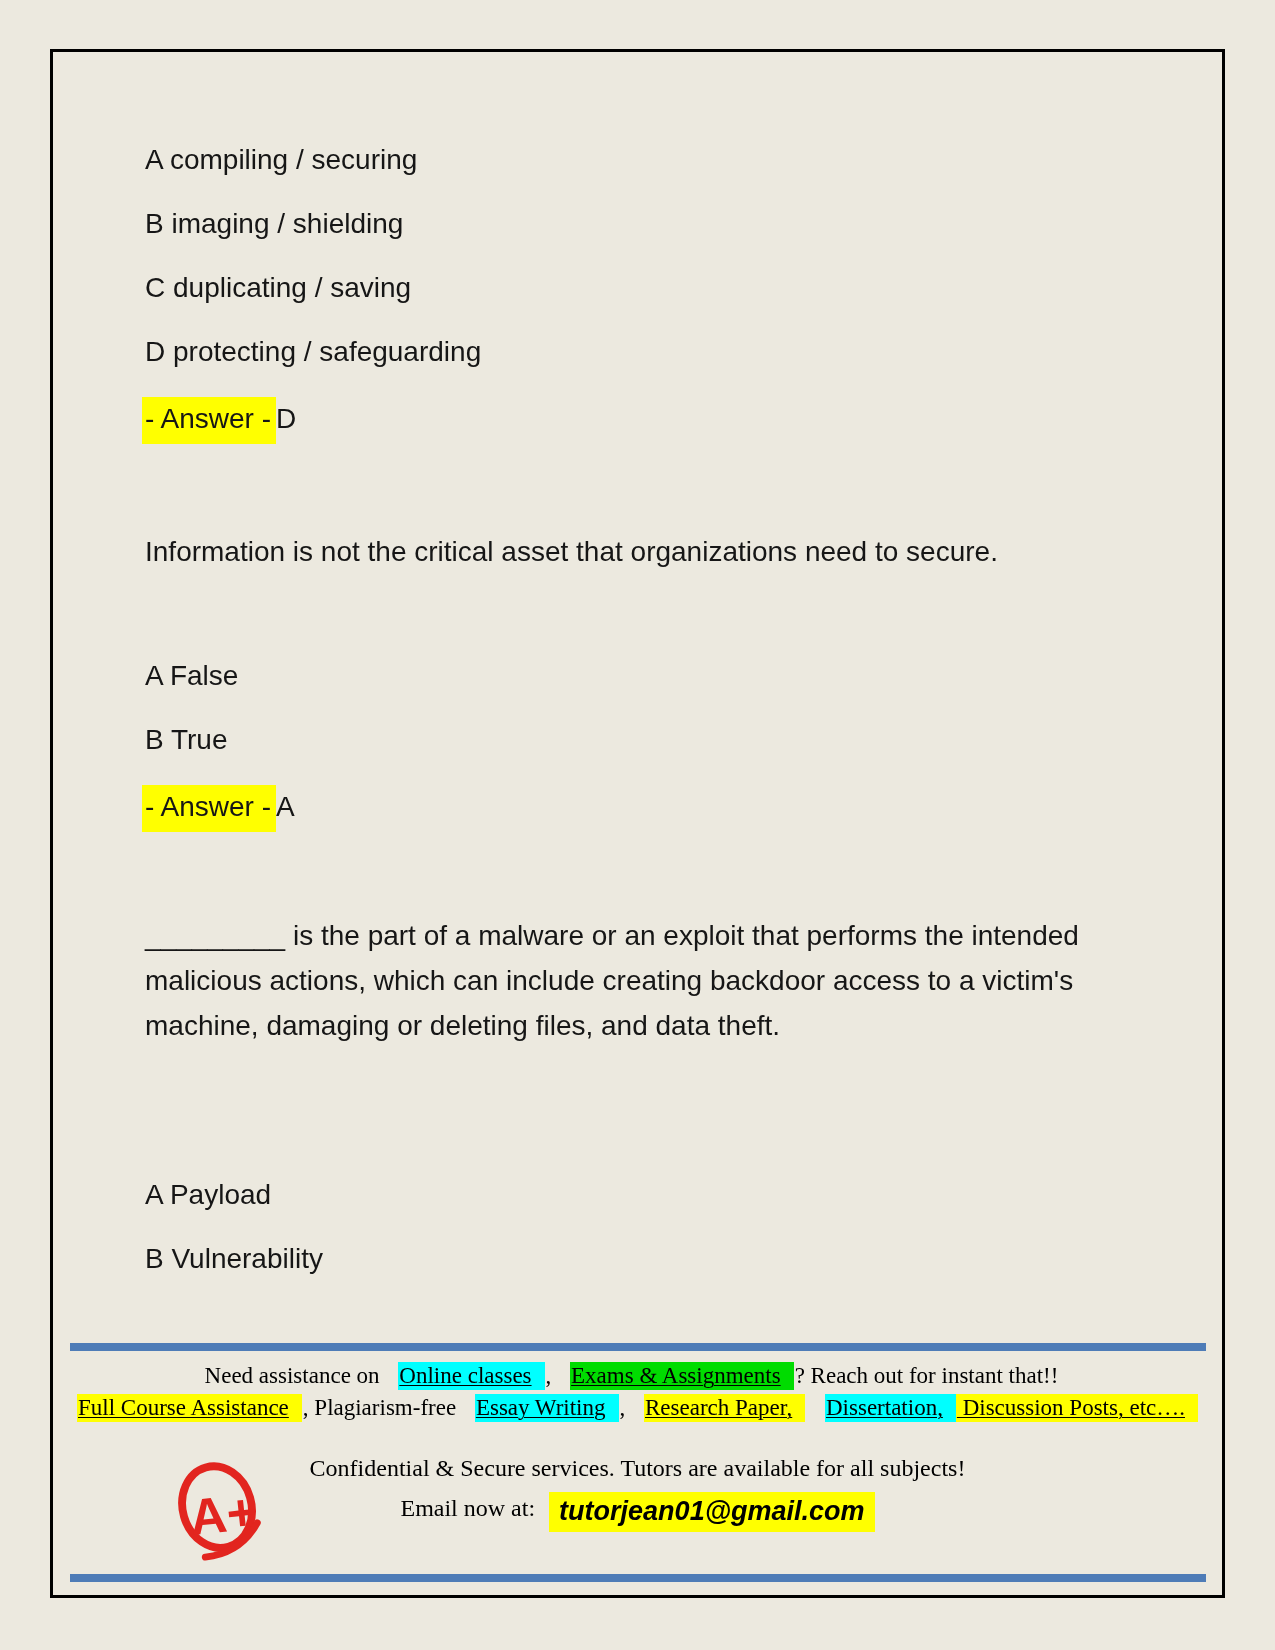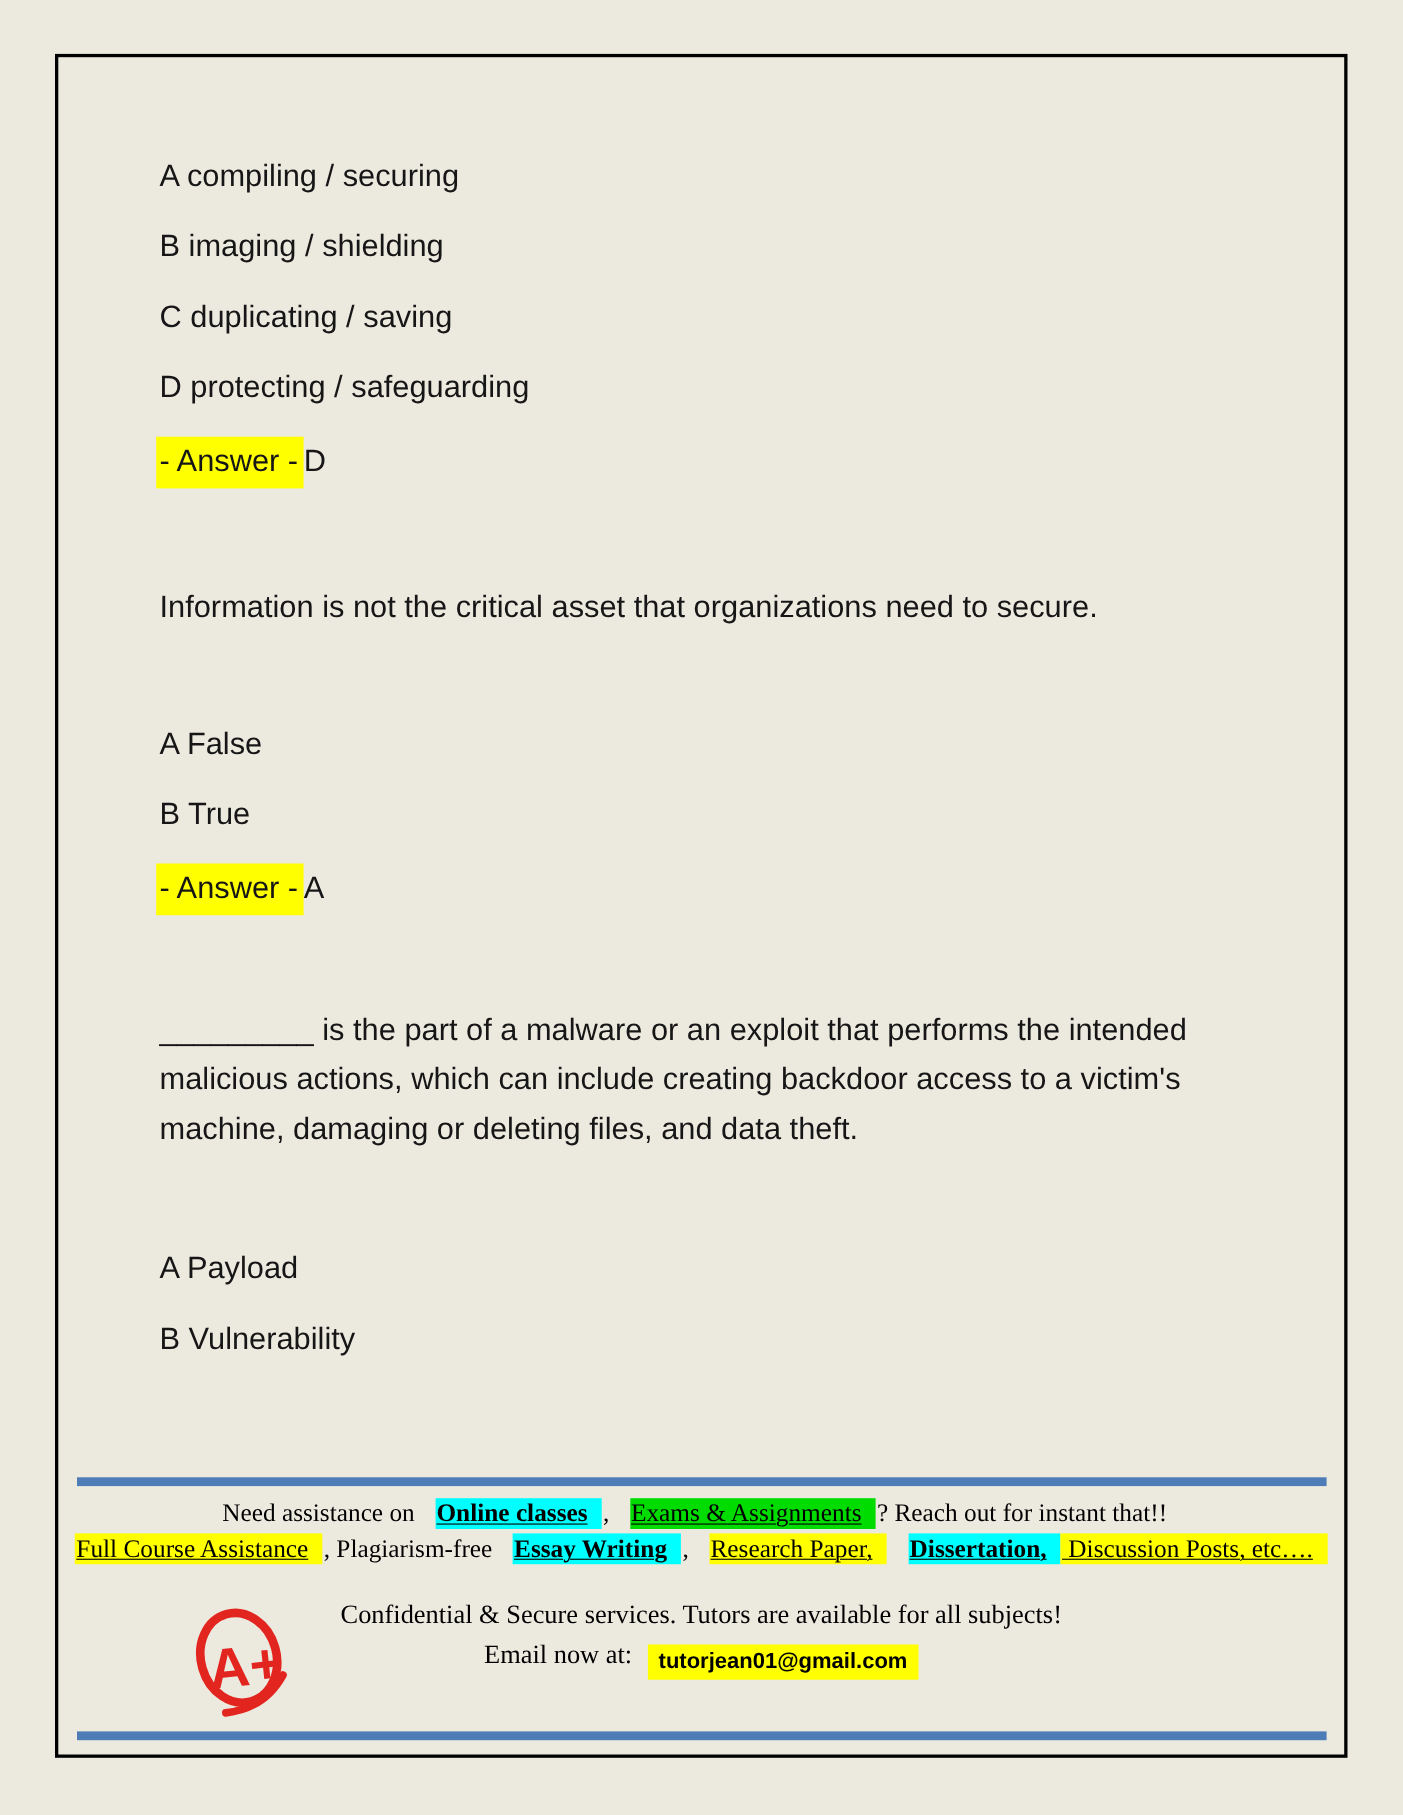--- a/index.html
+++ b/index.html
@@ -43,34 +43,34 @@
     position:absolute;left:70px;width:1136px;height:8px;background:var(--rule-blue);
   }
   .footer-line{
     position:absolute;left:55px;width:1165px;text-align:center;
     font-family:"Liberation Serif", serif;font-size:23px;line-height:31px;color:#000;
     white-space:nowrap;
   }
   .seg{padding:1px 13px 2px 1px;}
   .hl-none{background:transparent;}
   .hl-yellow{background:var(--hl-yellow);text-decoration:underline;text-underline-offset:2px;text-decoration-thickness:1px;}
-  .hl-cyan{background:var(--hl-cyan);text-decoration:underline;text-underline-offset:2px;text-decoration-thickness:1px;font-weight:bold;}
+  .hl-cyan{background:var(--hl-cyan);text-decoration:underline;text-underline-offset:2px;text-decoration-thickness:1px;}
   .hl-green{background:var(--hl-green);text-decoration:underline;text-underline-offset:2px;text-decoration-thickness:1px;}
   .tagline{
     position:absolute;left:55px;width:1165px;text-align:center;
     font-family:"Liberation Serif", serif;font-size:24px;color:#000;white-space:nowrap;
   }
   .email-row{
     position:absolute;left:55px;width:1165px;text-align:center;
     font-family:"Liberation Serif", serif;font-size:24px;color:#000;white-space:nowrap;
   }
   .email-addr{
-    font-family:"Liberation Sans", sans-serif;font-weight:bold;font-size:20px;
+    font-family:"Liberation Sans", sans-serif;font-weight:bold;font-size:27px;
     background:var(--hl-yellow);display:inline-block;padding:4px 10px 5px 10px;
-    margin-left:8px;vertical-align:-4px;color:#000;
+    margin-left:8px;vertical-align:-4px;color:#000;font-style:italic;
   }
   .logo{position:absolute;left:166px;top:1458px;width:108px;height:108px;}
 </style>
 </head>
 <body>
 
 <div class="frame"></div>
 
 <div class="abs opt-list" style="left:145px;top:141px;">
     <div class="row">A compiling / securing</div>
@@ -85,21 +85,21 @@
 <div class="abs prompt" style="left:145px;top:529px;width:1050px;">Information is not the critical asset that organizations need to secure.</div>
 <div class="abs opt-list" style="left:145px;top:657px;">
     <div class="row">A False</div>
     <div class="row">B True</div>
   </div>
 <div class="abs answer-line" style="left:145px;top:785px;">
   <span class="hl-answer">- Answer -</span><span>A</span>
 </div>
 
 <div class="abs prompt" style="left:145px;top:913px;width:985px;">_________ is the part of a malware or an exploit that performs the intended malicious actions, which can include creating backdoor access to a victim's machine, damaging or deleting files, and data theft.</div>
-<div class="abs opt-list" style="left:145px;top:1134px;">
+<div class="abs opt-list" style="left:145px;top:1176px;">
     <div class="row">A Payload</div>
     <div class="row">B Vulnerability</div>
   </div>
 
 <div class="rule" style="top:1343px;"></div>
 
 <div class="footer-line" style="top:1360px;"><span class="seg hl-none">Need assistance on </span><span class="seg hl-cyan">Online classes</span><span class="seg hl-none">, </span><span class="seg hl-green">Exams &amp; Assignments</span><span class="seg hl-none">? Reach out for instant that!!</span></div>
 <div class="footer-line" style="top:1392px;"><span class="seg hl-yellow">Full Course Assistance</span><span class="seg hl-none">, Plagiarism-free </span><span class="seg hl-cyan">Essay Writing</span><span class="seg hl-none">, </span><span class="seg hl-yellow">Research Paper,</span><span class="seg hl-none"> </span><span class="seg hl-cyan">Dissertation,</span><span class="seg hl-yellow"> Discussion Posts, etc….</span></div>
 
 <svg class="logo" viewBox="0 0 110 110">

